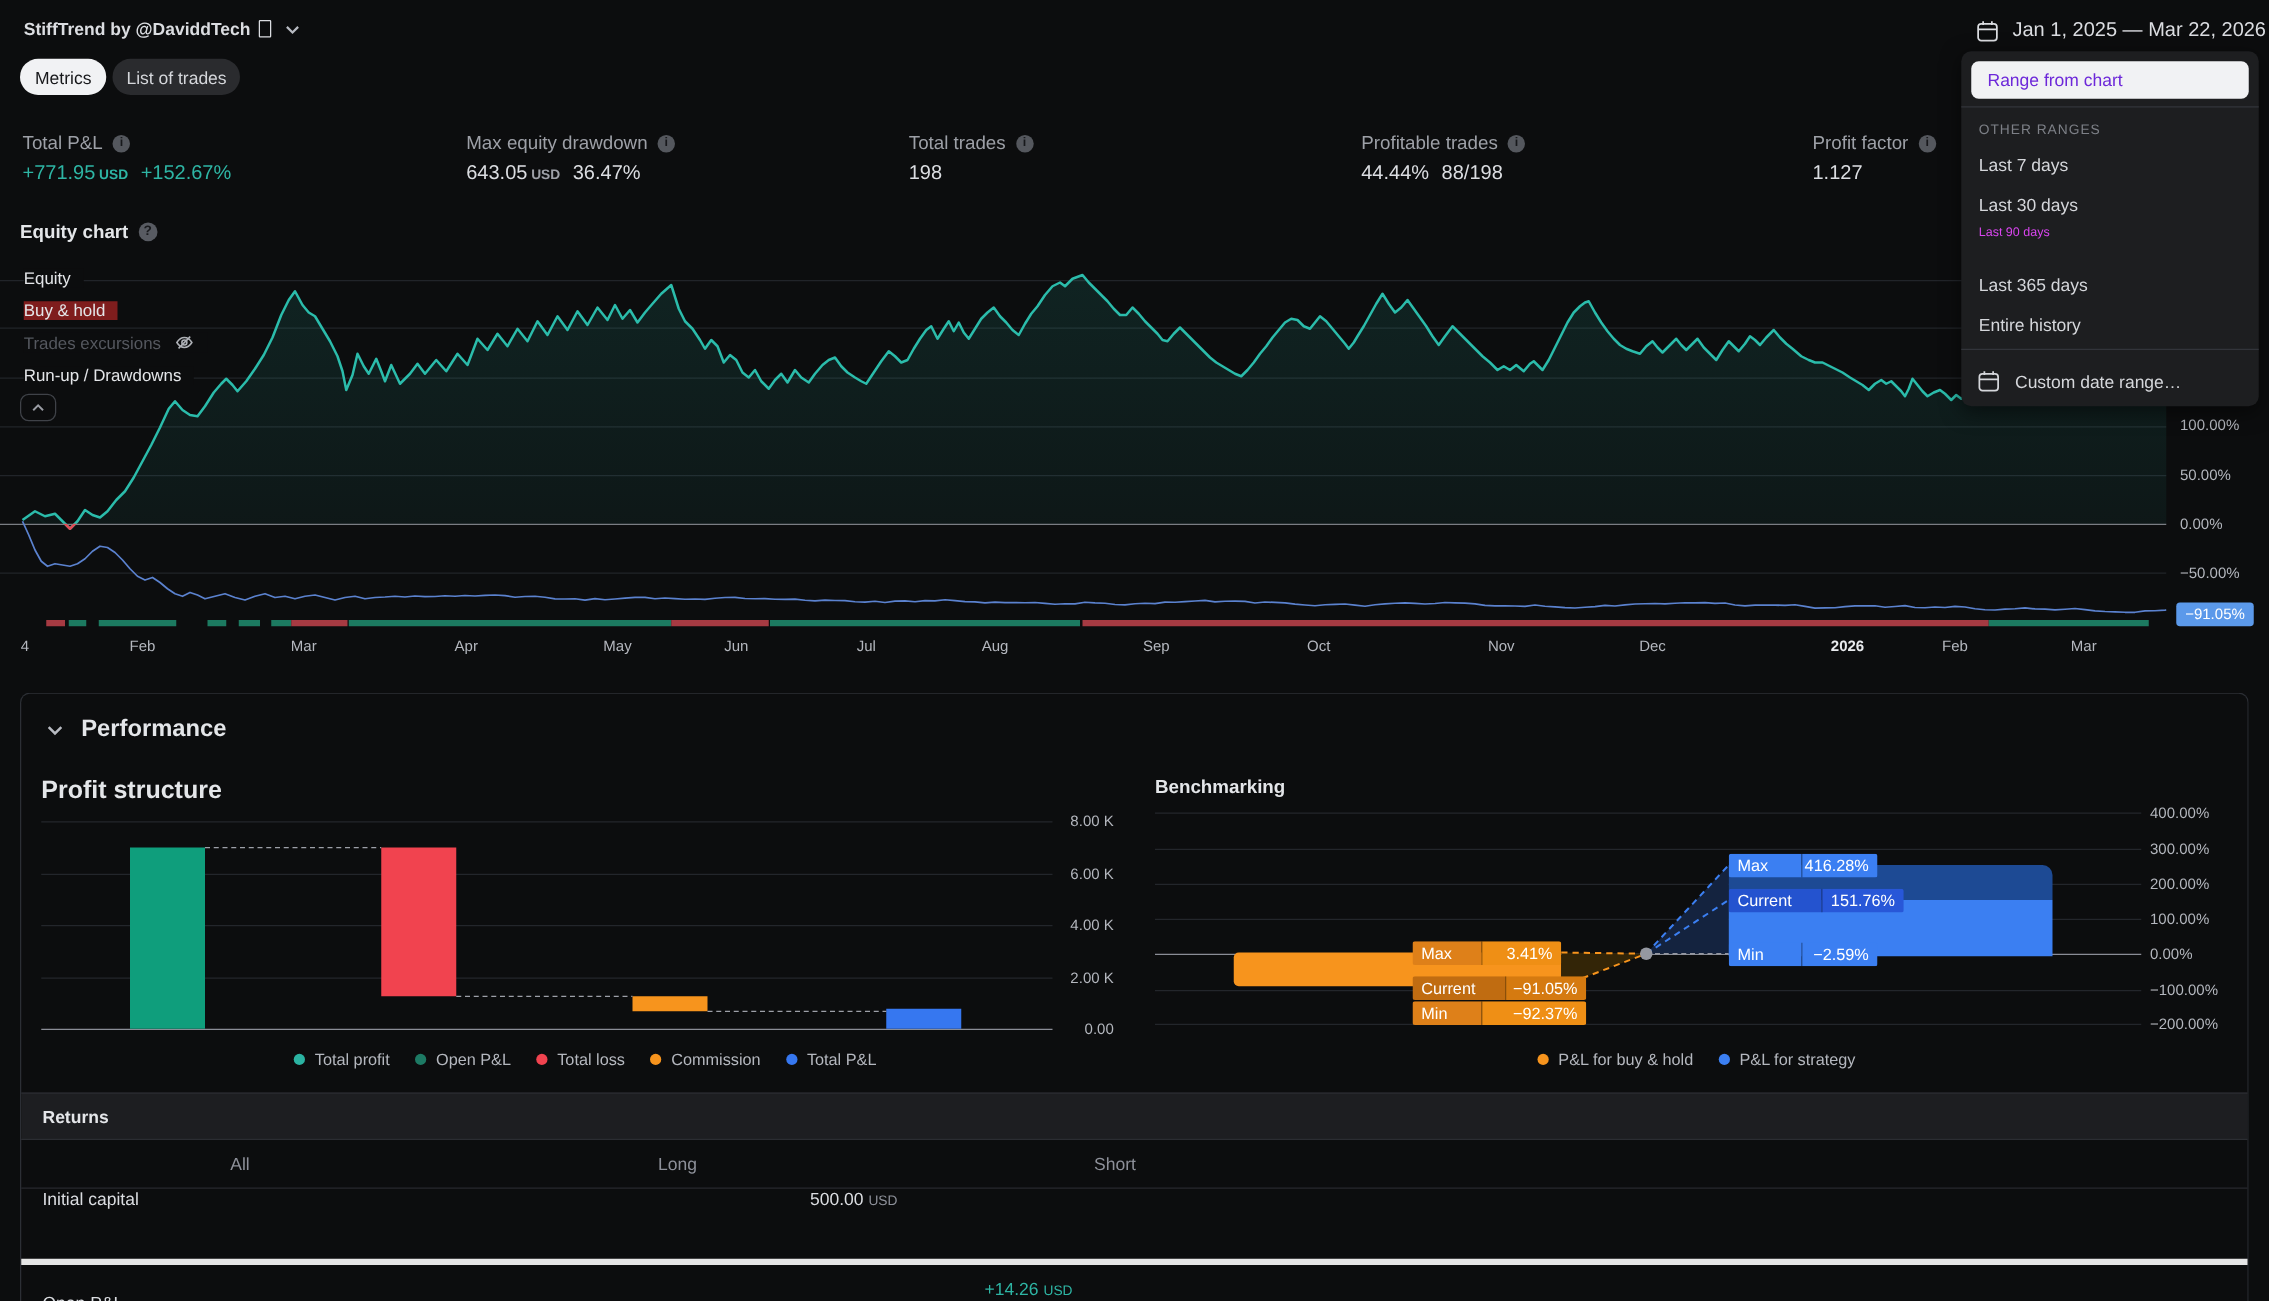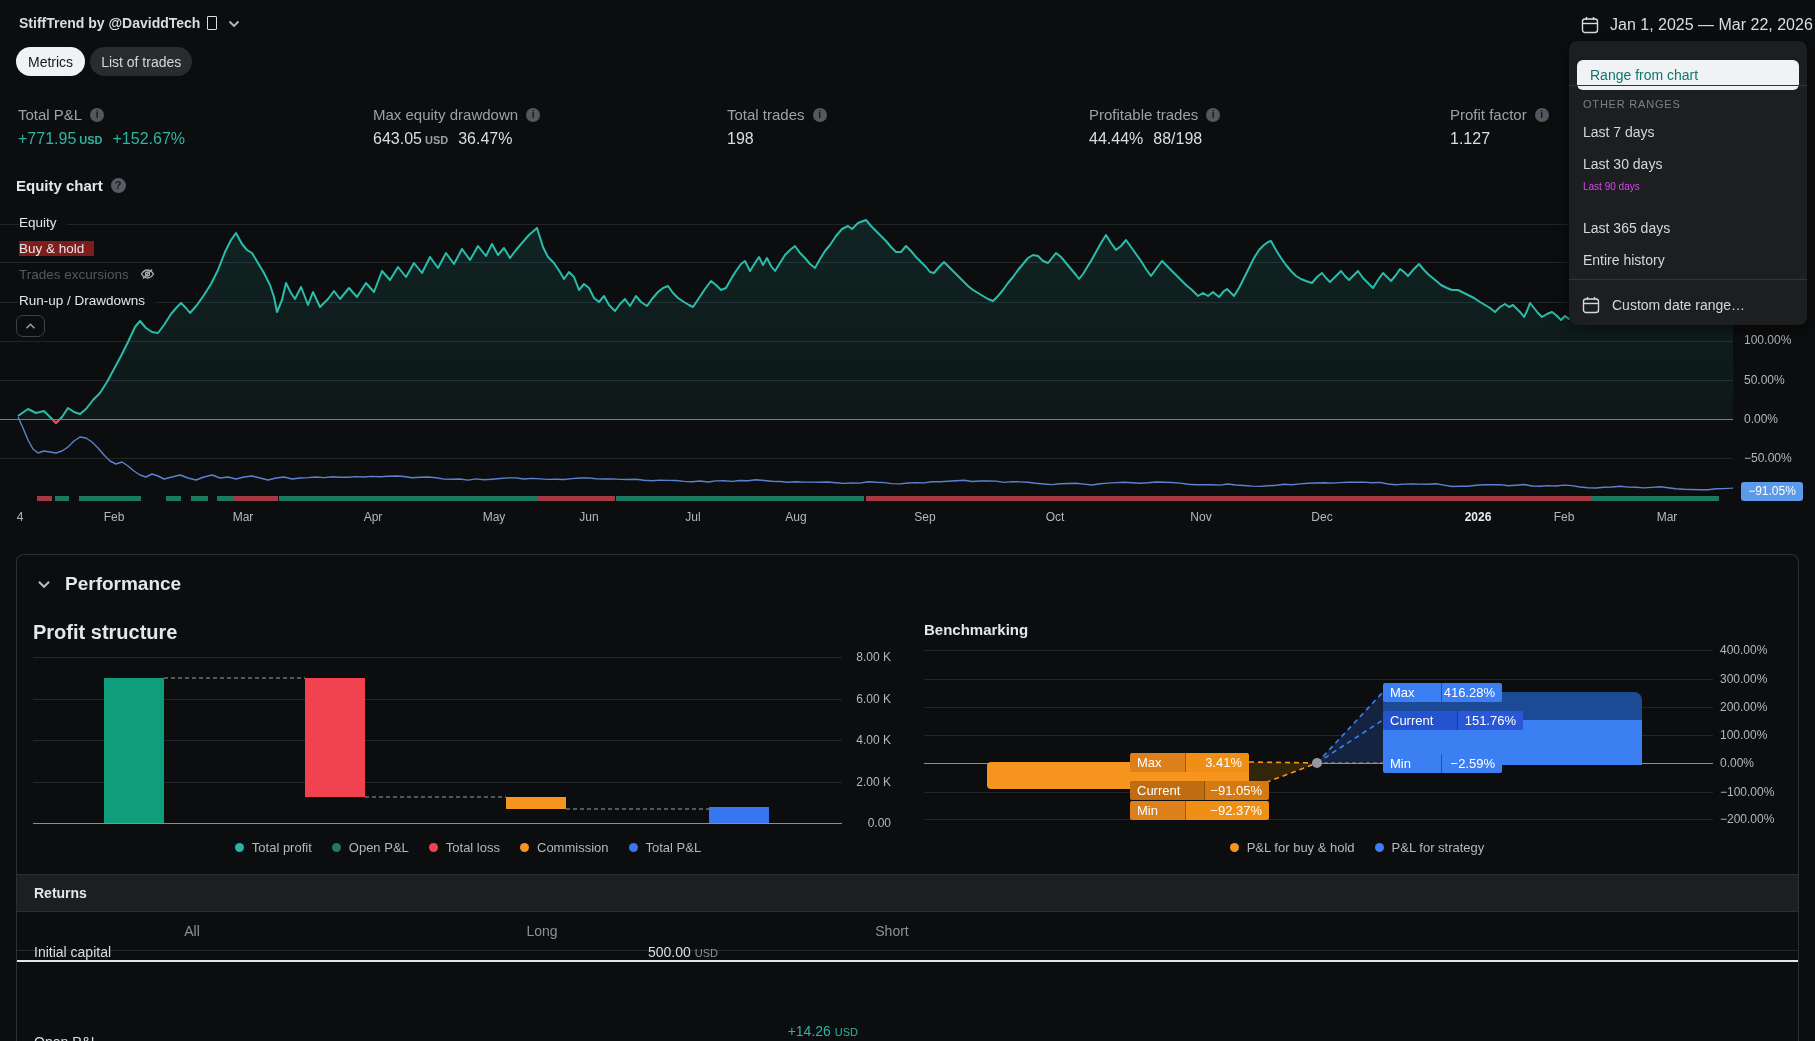--- a/index.html
+++ b/index.html
@@ -220,21 +220,21 @@
 </div>
 
 <div class="abs" style="left:17px;top:874px;width:1781px;background:#1d1e21;border-top:1px solid #2b2d32;border-bottom:1px solid #2b2d32;height:38px;display:flex;align-items:center">
   <span style="margin-left:17px;font-size:14px;font-weight:bold;color:#e4e6e9">Returns</span>
 </div>
 <div class="abs" style="left:17px;top:912px;width:1781px;height:39px;border-bottom:1px solid #27292e;display:flex;align-items:center;font-size:14px;color:#8d9099">
   <div style="width:350px;text-align:center">All</div>
   <div style="width:350px;text-align:center">Long</div>
   <div style="width:350px;text-align:center">Short</div>
 </div>
-<div class="abs" style="left:17px;top:901px;width:1781px;height:61px;border-bottom:2px solid #e5e5e5;display:flex;align-items:flex-end;font-size:14px;color:#dbdde1">
+<div class="abs" style="left:17px;top:951px;width:1781px;height:61px;border-bottom:5px solid #e5e5e5;display:flex;align-items:flex-start;font-size:14px;color:#dbdde1">
   <div style="margin-left:17px;width:500px">Initial capital</div>
   <div style="width:350px;text-align:center;position:relative;left:-26px">500.00&nbsp;<span style="font-size:11px;color:#8d9099">USD</span></div>
   <div style="width:350px"></div>
   <div style="width:350px"></div>
 </div>
 <div class="abs" style="left:17px;top:1012px;width:1781px;height:60px;display:flex;align-items:center;font-size:14px;color:#dbdde1">
   <div style="margin-left:17px;width:500px">Open P&amp;L</div>
   <div style="width:350px;text-align:right;color:#2eb5a4;align-self:flex-start;padding-top:11px;position:relative;left:-26px">+14.26&nbsp;<span style="font-size:11px;color:#2eb5a4">USD</span></div>
   <div style="width:350px"></div>
   <div style="width:350px"></div>
@@ -247,21 +247,21 @@
         <line x1="5.5" y1="1" x2="5.5" y2="4"></line>
         <line x1="12.5" y1="1" x2="12.5" y2="4"></line>
       </svg>
   <span>Jan 1, 2025 — Mar 22, 2026</span>
   <span style="margin-top:2px"><svg width="11" height="7" viewBox="0 0 12 8" fill="none" stroke="#b8bbc2" stroke-width="1.8">
           <path d="M1.5 6 L6 1.5 L10.5 6"></path>
         </svg></span>
 </div>
 
 <div class="abs" style="left:1569px;top:41px;width:238px;height:284px;background:#1d1e20;border-radius:8px;box-shadow:0 4px 16px rgba(0,0,0,0.5)">
-  <div style="position:absolute;left:8px;top:19px;width:222px;height:30px;background:#f1f2f4;border-radius:6px;display:flex;align-items:center;padding-left:13px;color:#0f766e;font-size:14px">Range from chart</div>
+  <div style="position:absolute;left:8px;top:8px;width:222px;height:30px;background:#f1f2f4;border-radius:6px;display:flex;align-items:center;padding-left:13px;color:#6d28d9;font-size:14px">Range from chart</div>
   <div style="position:absolute;left:0;top:44px;width:238px;border-top:1px solid #32343a"></div>
   <div style="position:absolute;left:14px;top:57px;font-size:11px;letter-spacing:0.8px;color:#7d8087">OTHER RANGES</div>
   <div style="position:absolute;left:14px;top:83px;font-size:14px;color:#d5d7db">Last 7 days</div>
   <div style="position:absolute;left:14px;top:115px;font-size:14px;color:#d5d7db">Last 30 days</div>
   <div style="position:absolute;left:14px;top:140px;font-size:10px;color:#d946ef">Last 90 days</div>
   <div style="position:absolute;left:14px;top:179px;font-size:14px;color:#d5d7db">Last 365 days</div>
   <div style="position:absolute;left:14px;top:211px;font-size:14px;color:#d5d7db">Entire history</div>
   <div style="position:absolute;left:0;top:238px;width:238px;border-top:1px solid #32343a"></div>
   <div style="position:absolute;left:13px;top:255px;display:flex;align-items:center;gap:12px;font-size:14px;color:#d5d7db">
         <svg width="18" height="18" viewBox="0 0 18 18" fill="none" stroke="#d5d7db" stroke-width="1.4">

